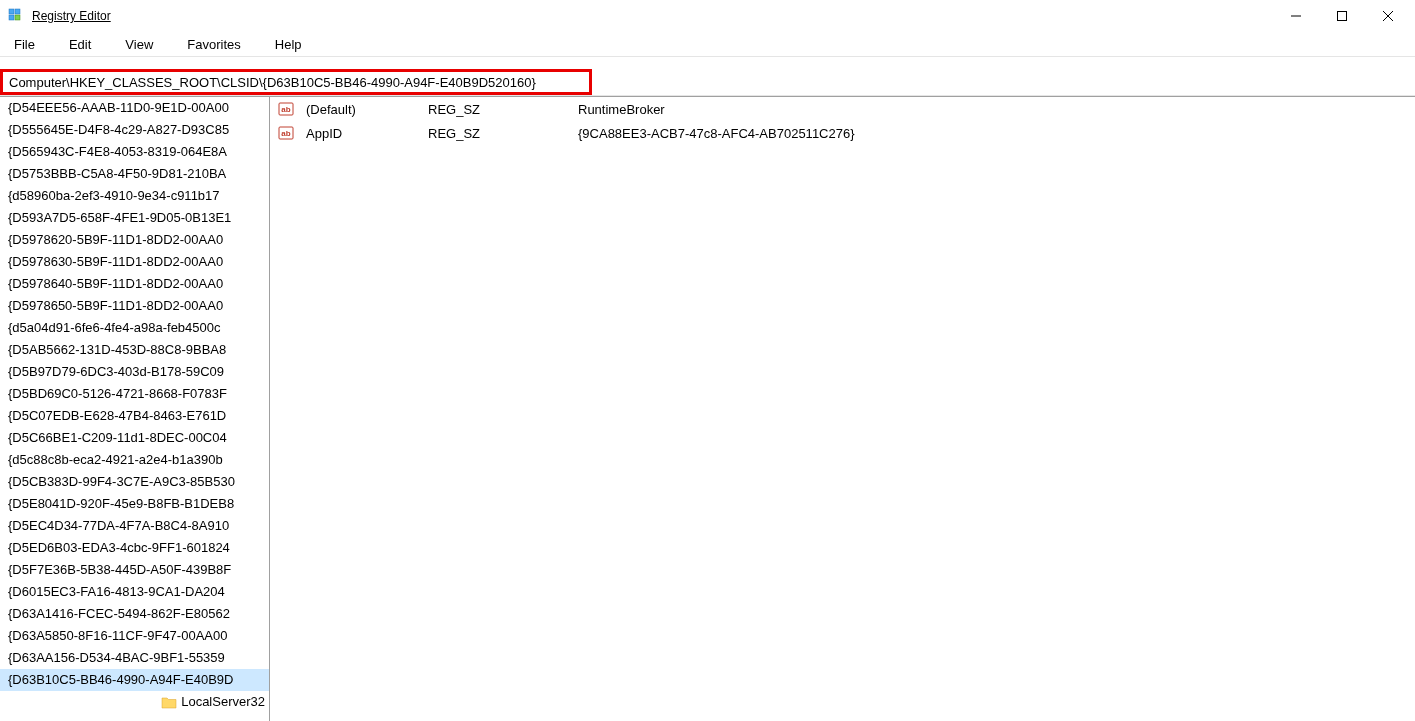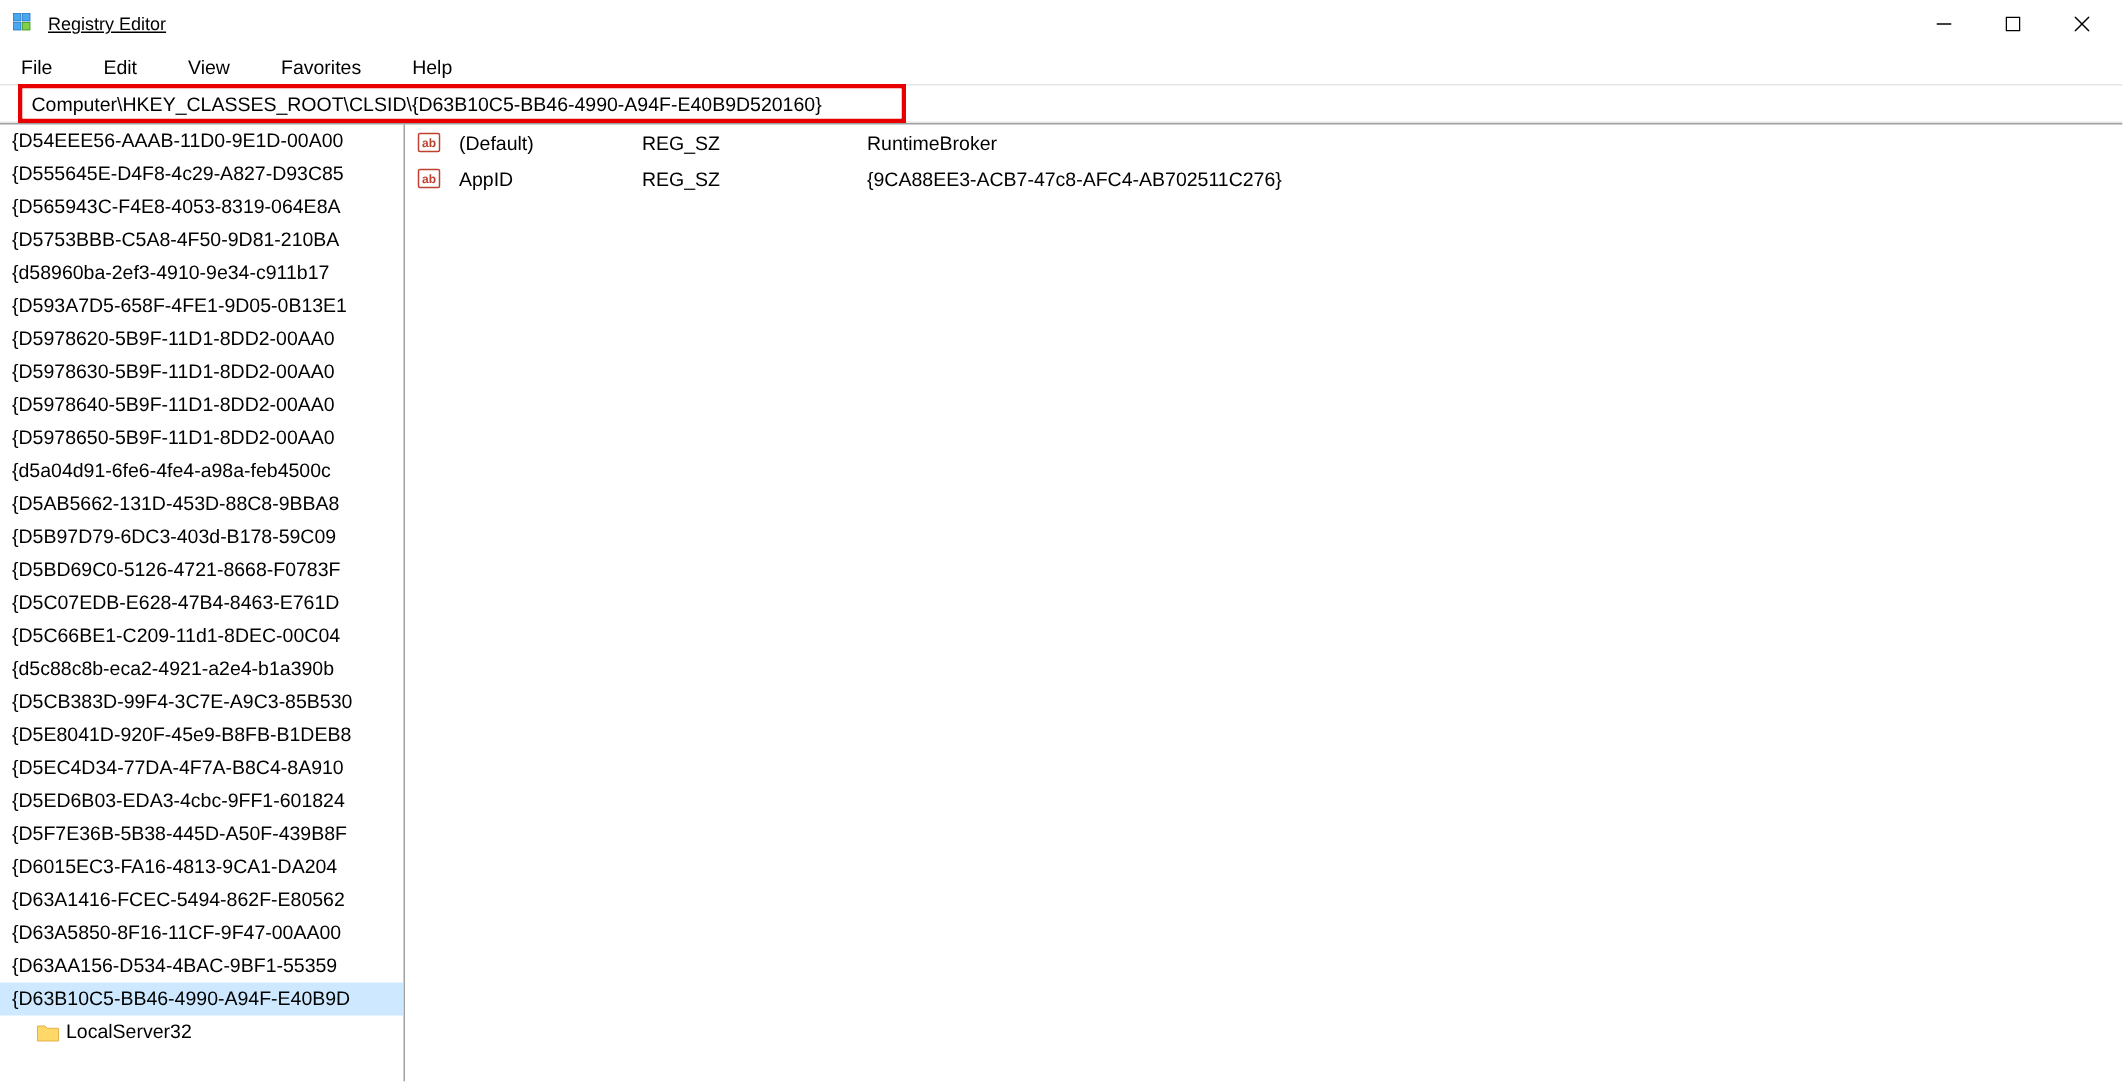--- a/index.html
+++ b/index.html
@@ -66,23 +66,22 @@
       border: none;
       padding: 0 6px;
       font-size: 13px;
       font-family: inherit;
       outline: none;
     }
     .addressbar-wrapper {
       display: flex;
       border-top: 1px solid #e5e5e5;
       border-bottom: 1px solid #e5e5e5;
-      align-items: center;
-      height: 26px;
-      padding-left: 12px;
+      align-items: flex-end;
+      height: 40px;
     }
     .content {
       display: flex;
       flex: 1;
       min-height: 0;
       border-top: 1px solid #a0a0a0;
     }
     .tree-pane {
       width: 270px;
       border-right: 1px solid #a0a0a0;
@@ -102,20 +101,21 @@
       height: 22px;
     }
     .tree-item.selected {
       background: #cde8ff;
     }
     .tree-item.child {
       padding-left: 24px;
       display: flex;
       align-items: center;
       gap: 4px;
+      justify-content: flex-end;
     }
     .folder-icon {
       width: 16px; height: 13px;
       flex-shrink: 0;
     }
     .values-pane {
       flex: 1;
       display: flex;
       flex-direction: column;
       overflow: hidden;

